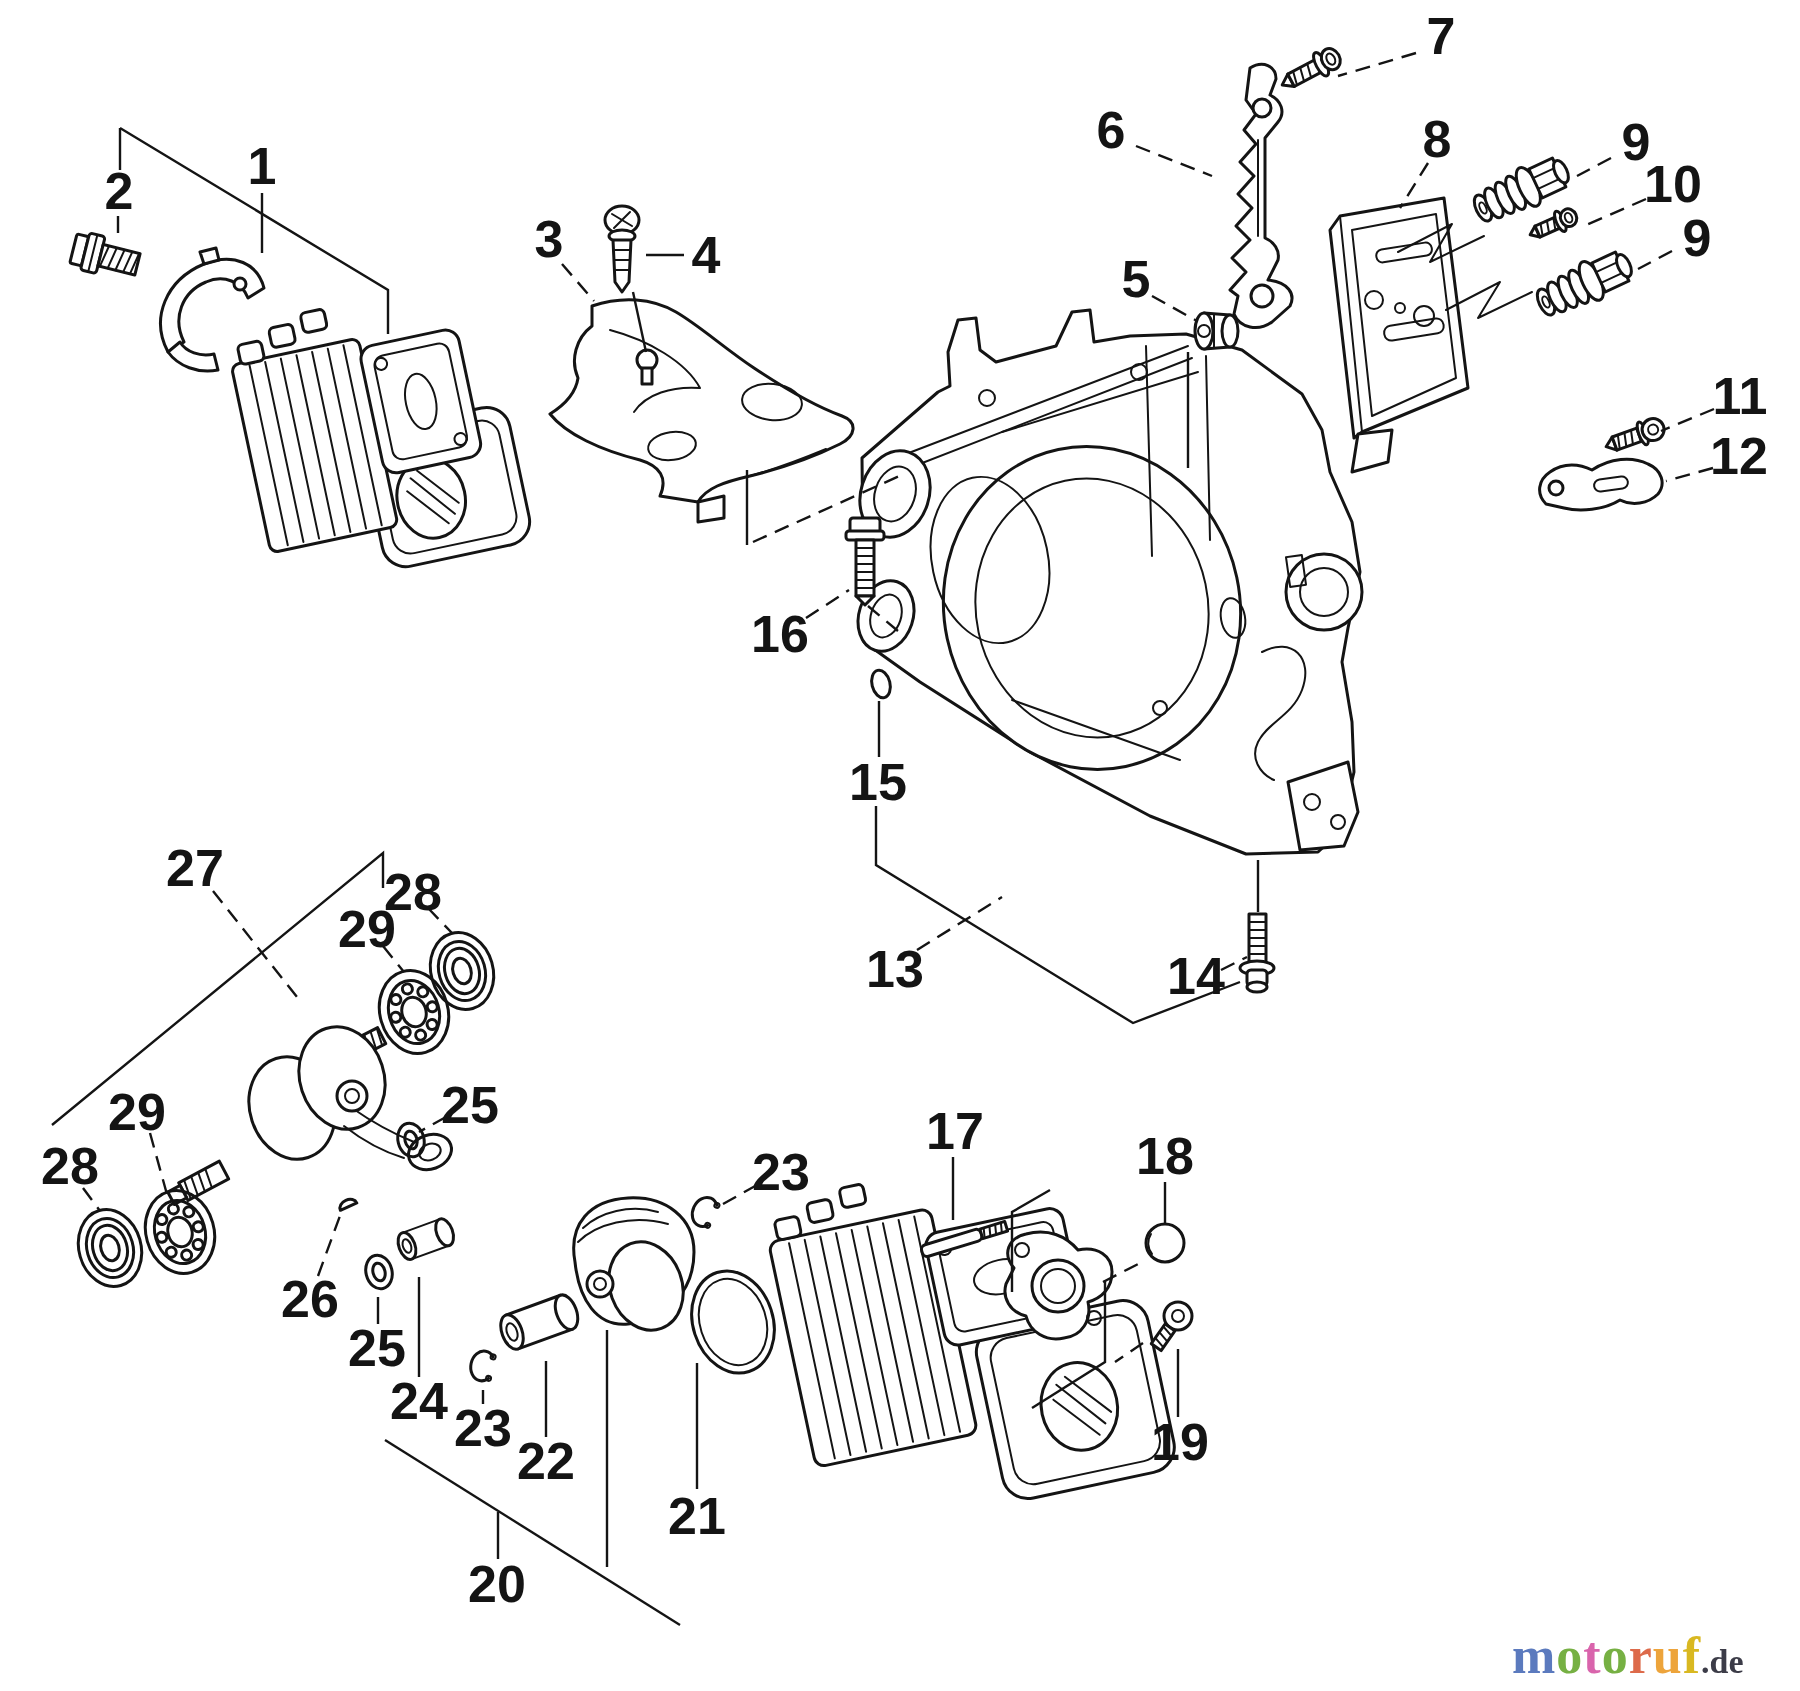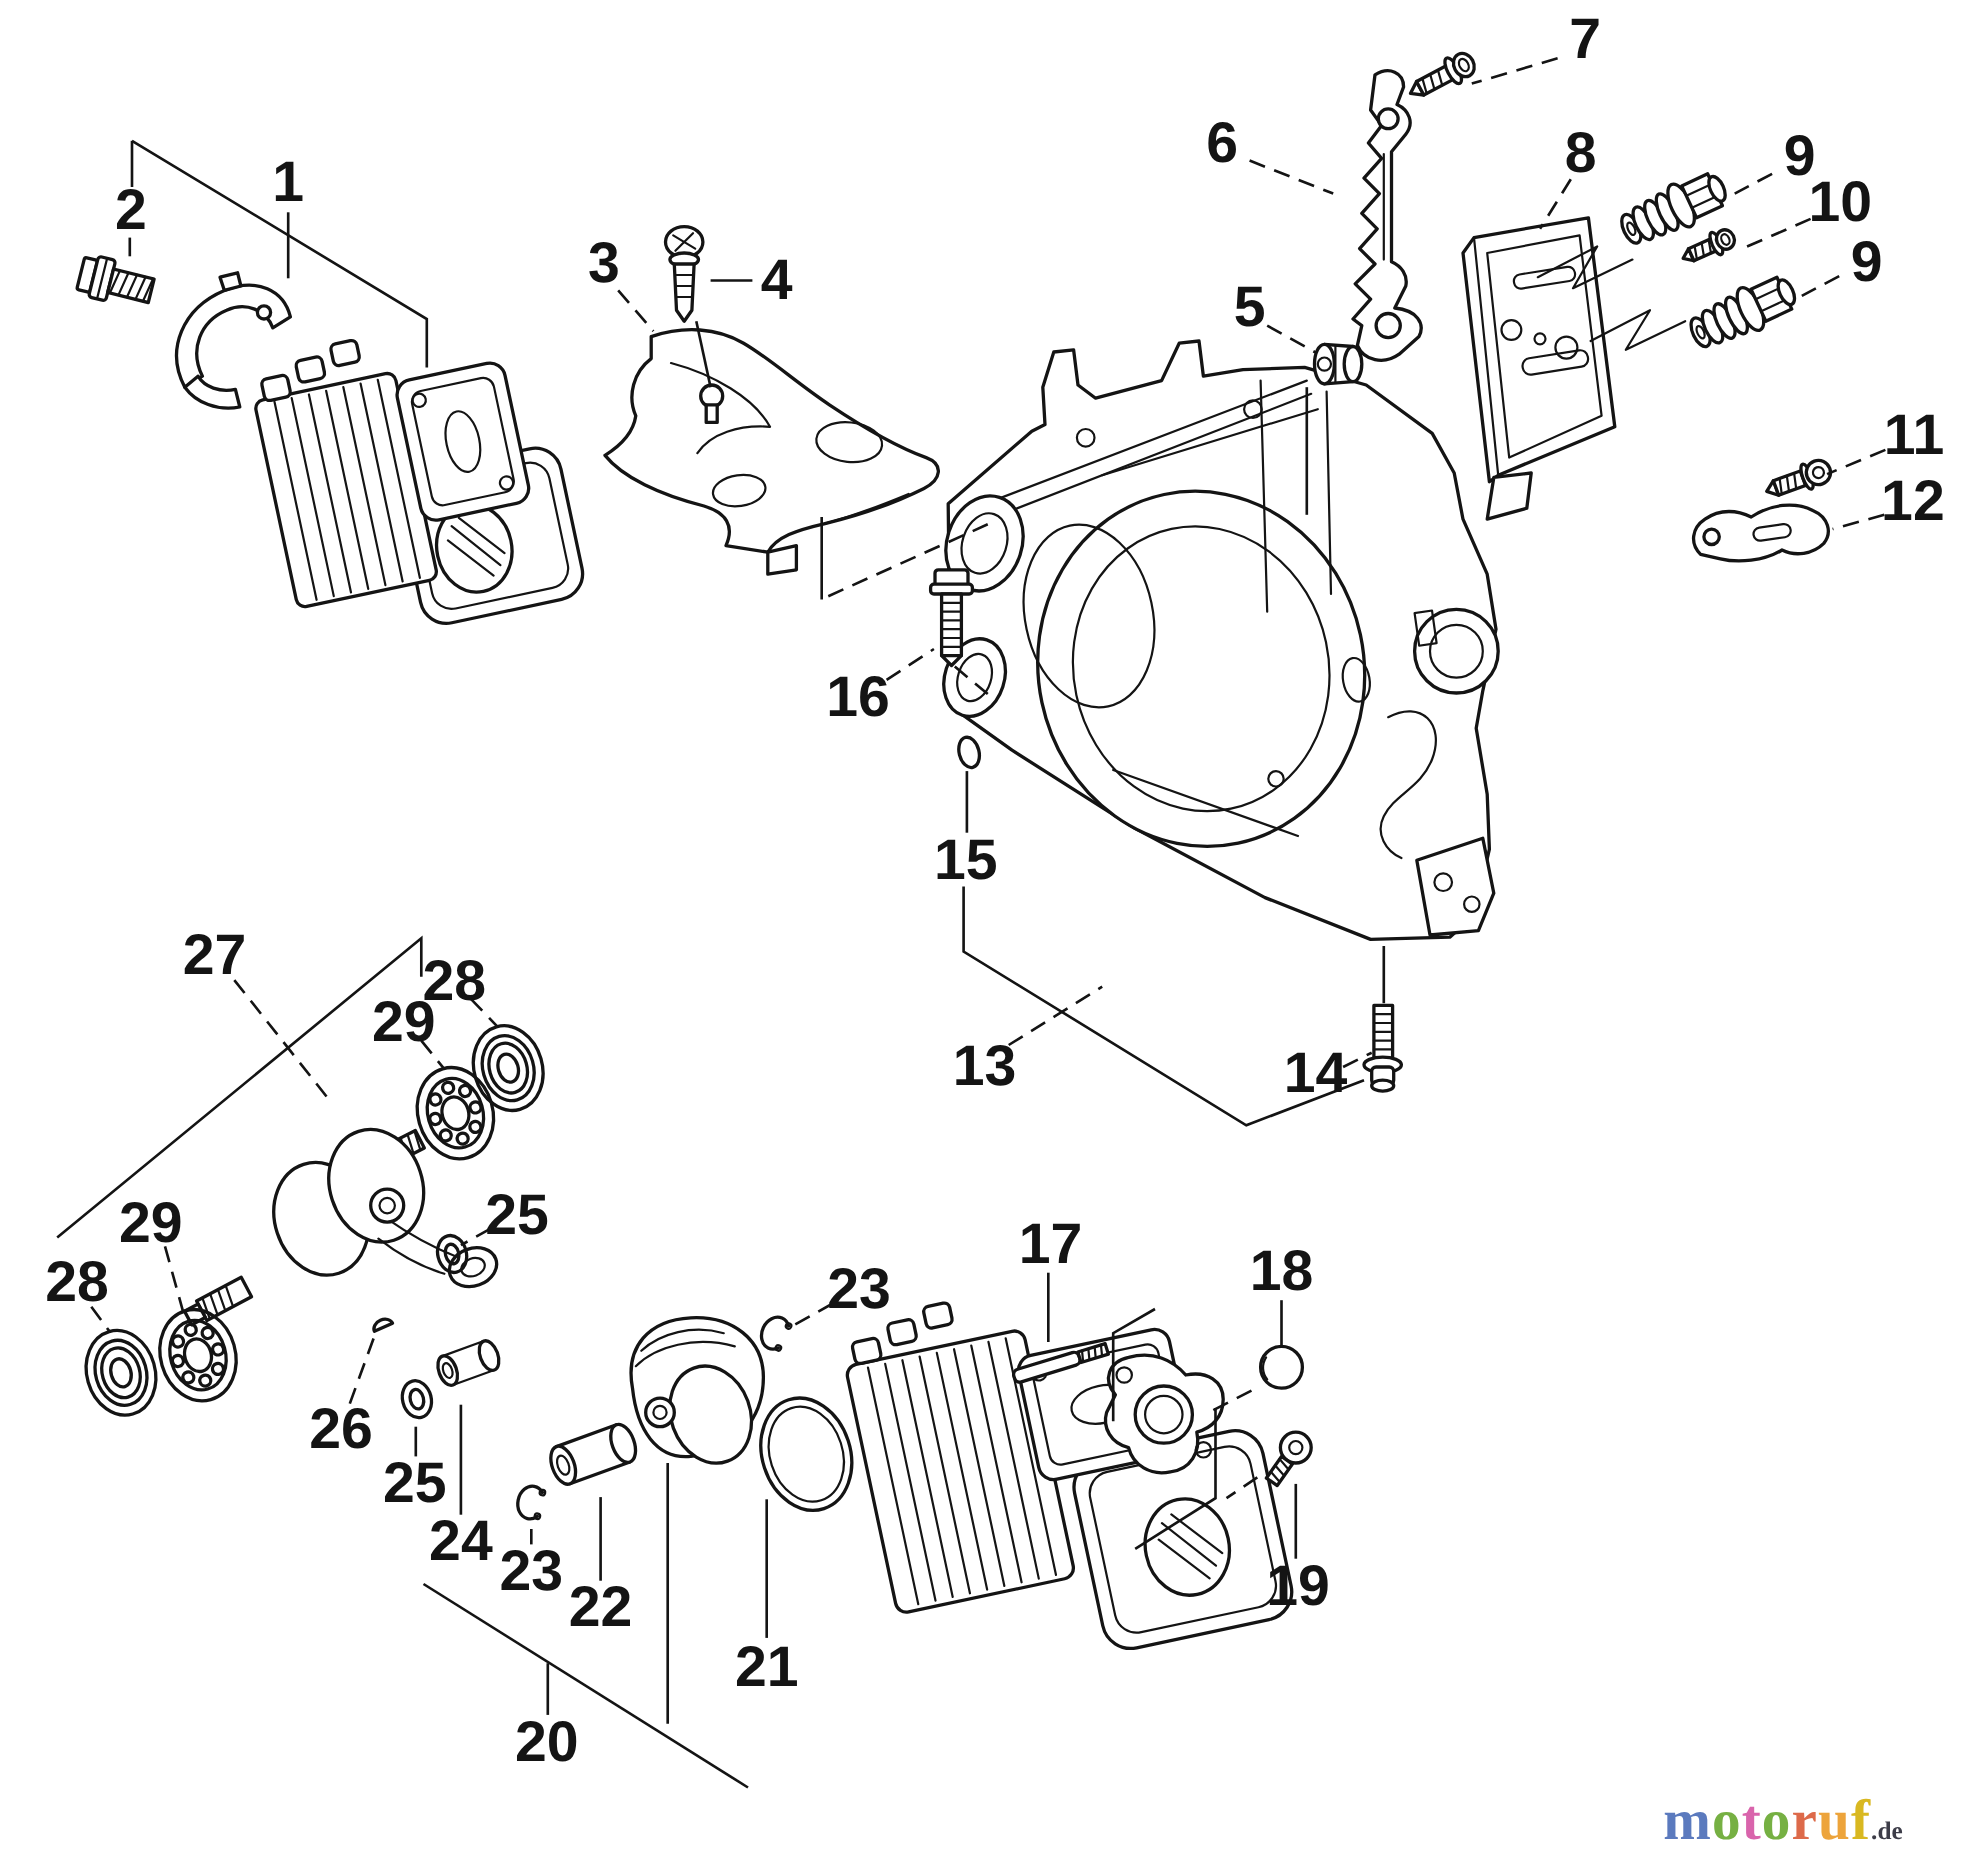--- a/index.html
+++ b/index.html
@@ -7,21 +7,21 @@
          font-family:"Liberation Sans",sans-serif;}
   .stage svg{position:absolute;left:0;top:0;}
   .part, .part *{stroke:#141414;stroke-width:3;fill:none;stroke-linecap:round;stroke-linejoin:round;}
   .part .thin{stroke-width:2;}
   .part .fw{fill:#ffffff;}
   #bracket-layer polyline, #callout-layer polyline{fill:none;stroke:#141414;stroke-width:2.4;}
   #callout-layer text{font-family:"Liberation Sans",sans-serif;font-weight:bold;font-size:52px;
                       fill:#141414;text-anchor:middle;dominant-baseline:central;stroke:none;}
   .watermark{position:absolute;left:1512px;top:1630px;font-family:"Liberation Serif",serif;
              font-weight:bold;font-size:52px;line-height:52px;letter-spacing:1px;}
-  .watermark .wm-suffix{font-size:23px;font-weight:bold;letter-spacing:0;font-family:Liberation Serif, serif;}
+  .watermark .wm-suffix{font-size:34px;font-weight:bold;letter-spacing:0;font-family:Liberation Serif, serif;}
 </style>
 </head>
 <body>
 
 <div class="stage">
 <svg width="1800" height="1691" viewBox="0 0 1800 1691">
 
   <g class="part">
     <path class="fw" d="M862,458 L938,392 L950,386 L948,352 L958,320 L976,318 L980,350 L996,362
       L1056,346 L1072,312 L1090,310 L1094,342 L1130,336 L1186,334

